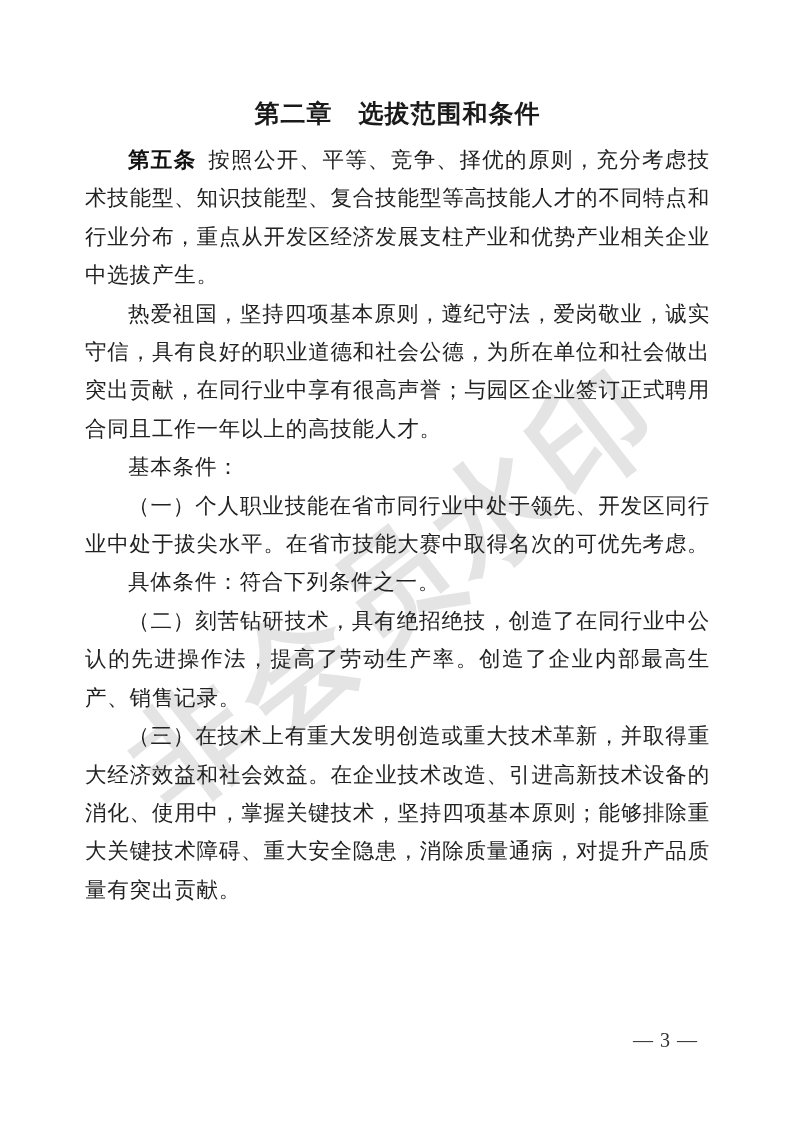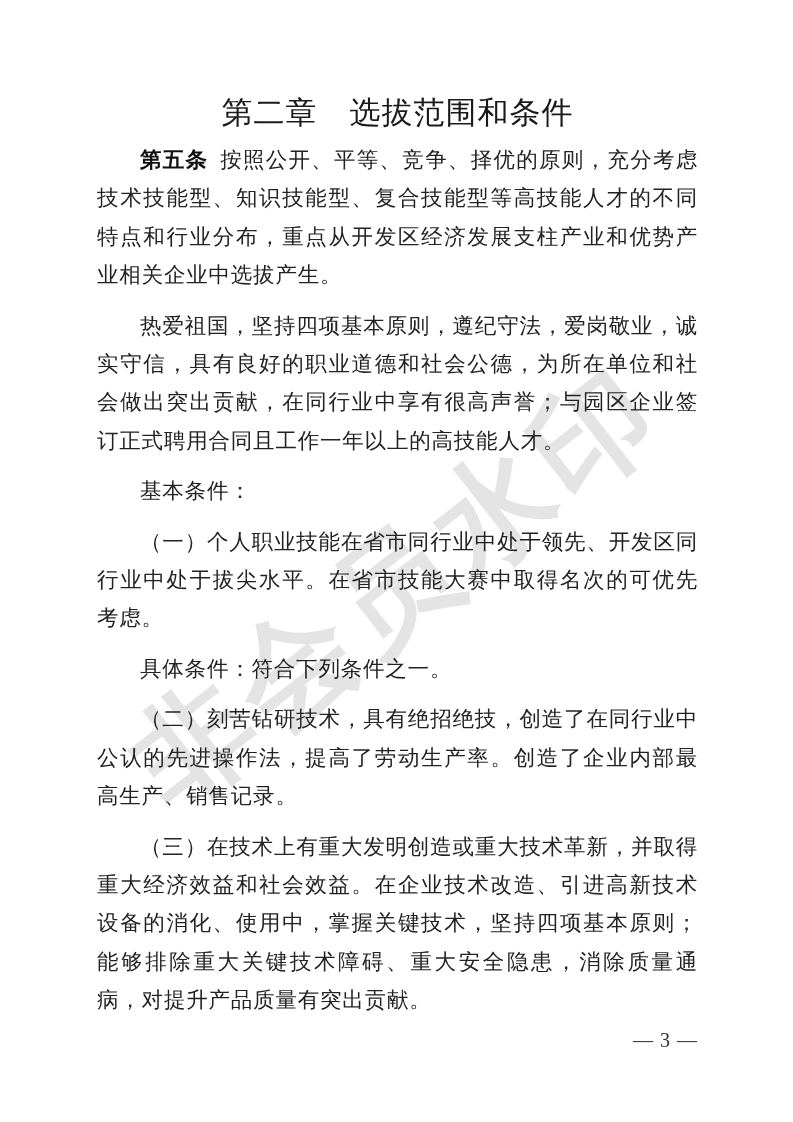--- a/index.html
+++ b/index.html
@@ -34,28 +34,28 @@
     position: absolute;
     left: 85px;
     right: 83px;
     top: 97px;
     z-index: 1;
   }
   .doc-title {
     margin: 0 0 12px 0;
     text-align: center;
     font-family: "Liberation Sans", "DejaVu Sans", sans-serif;
-    font-weight: 400;
-    font-size: 31px;
+    font-weight: 700;
+    font-size: 25px;
     line-height: 32px;
     letter-spacing: 1px;
     color: #1a1a1a;
   }
   .body-text p {
-    margin: 12px;
+    margin: 0;
     font-size: 21.5px;
     line-height: 38.4px;
     text-align: justify;
     text-justify: inter-character;
     text-indent: 2em;
     letter-spacing: 0.8px;
     color: #222222;
   }
   .para-label {
     font-weight: 700;

